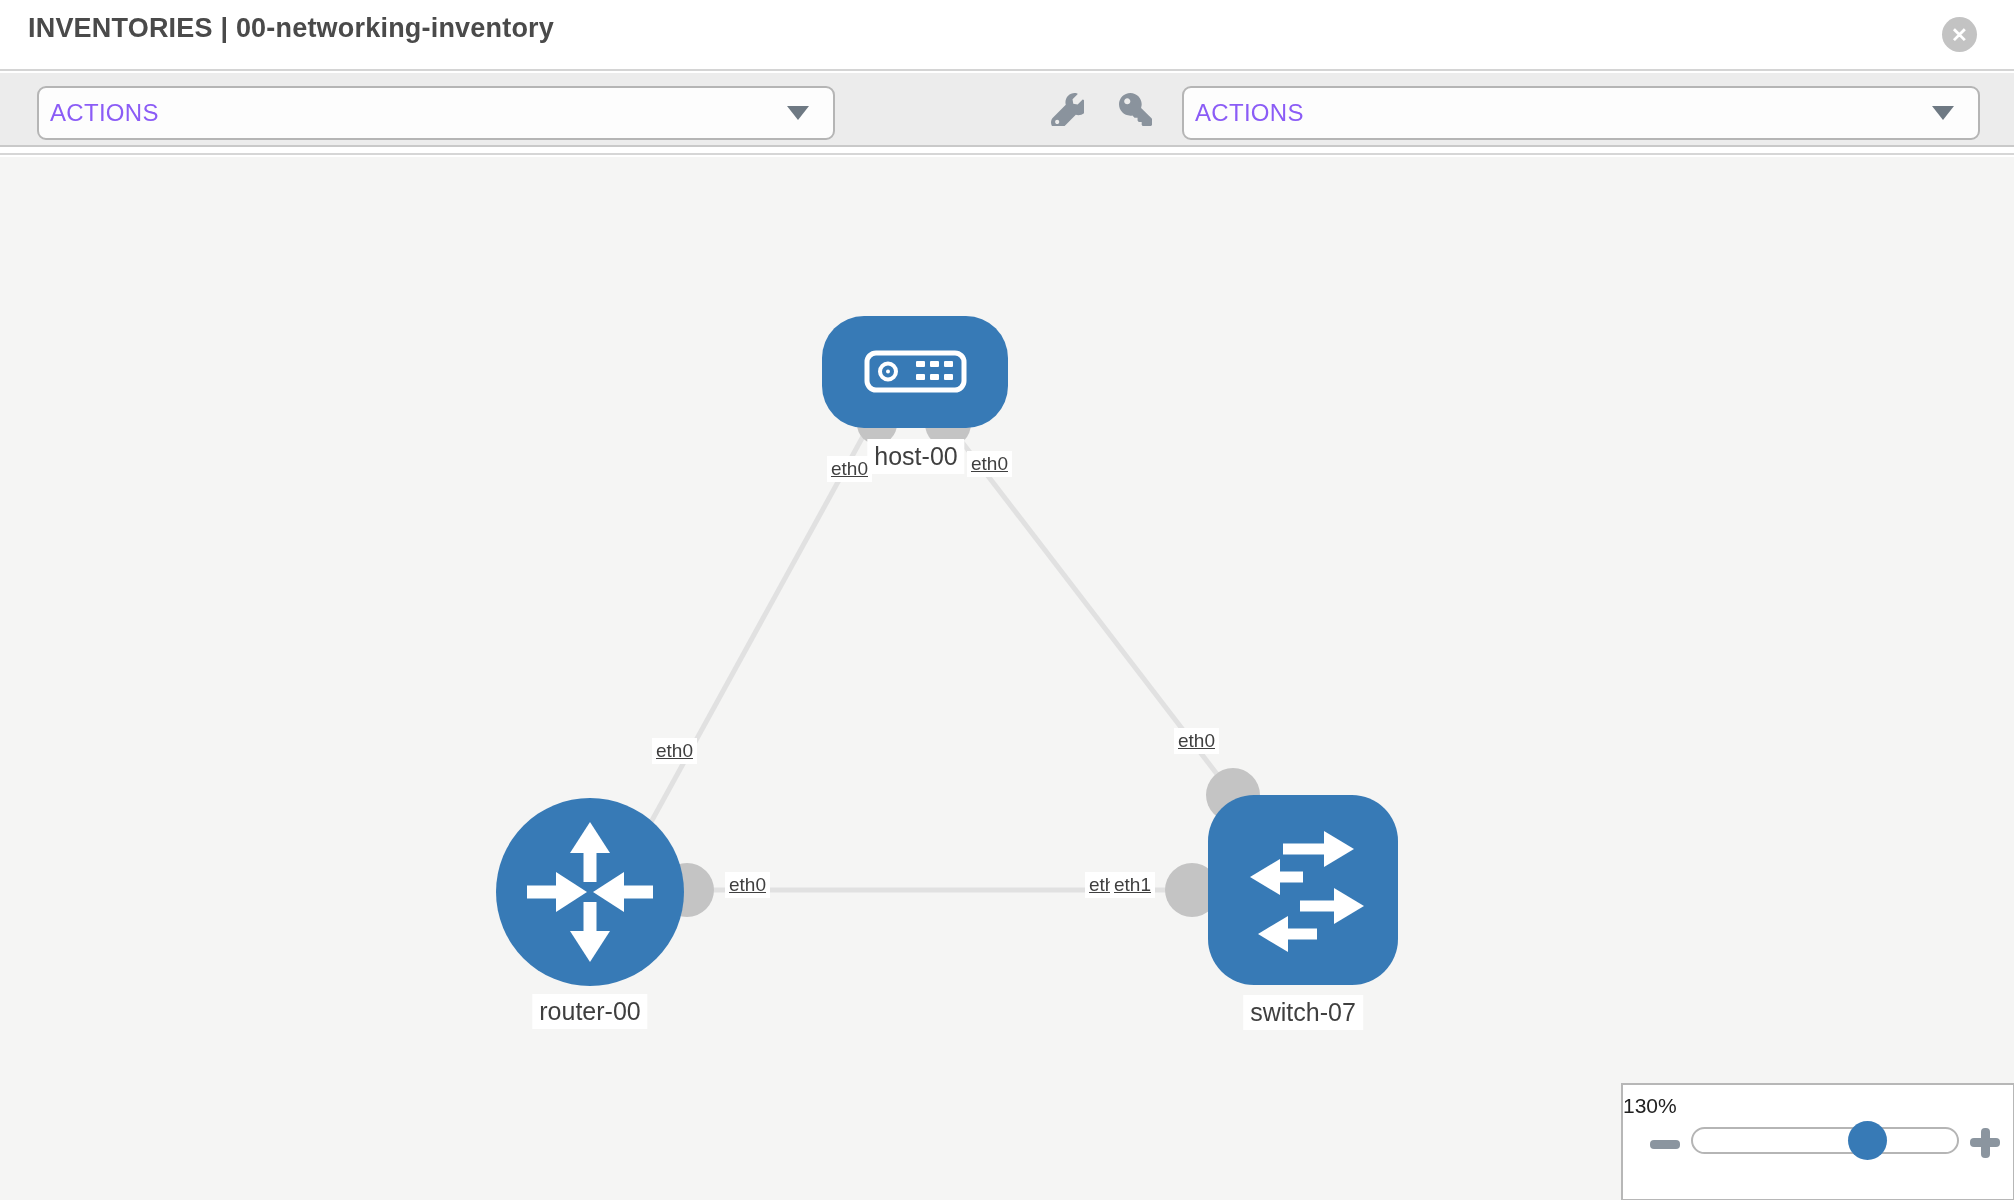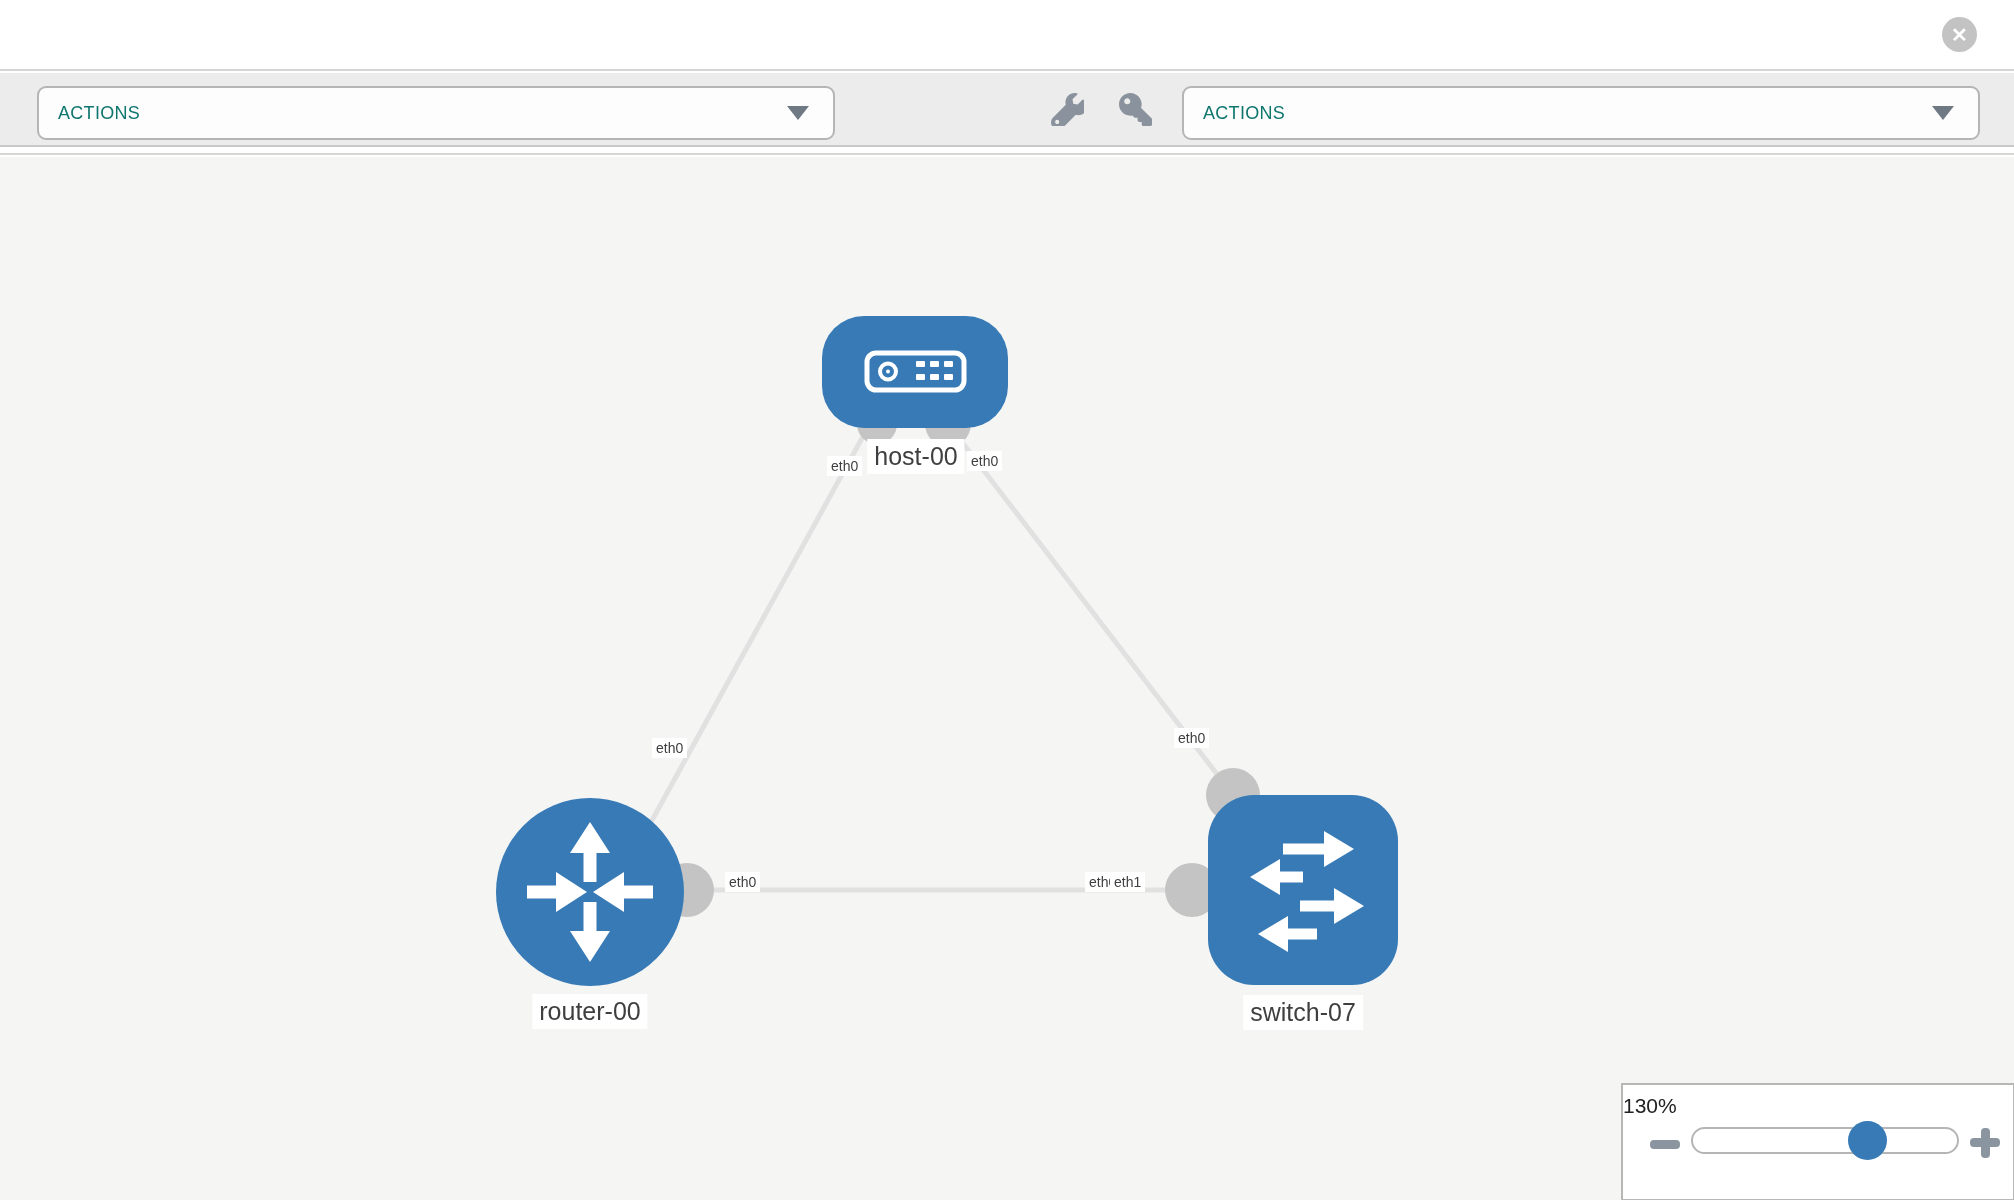--- a/index.html
+++ b/index.html
@@ -20,40 +20,40 @@
   
   .toolbar { position:absolute; left:0; top:73px; width:2014px; height:74px;
              background:#ececec; border-bottom:2px solid #c9c9c9; }
   .toolbar-gap { position:absolute; left:0; top:149px; width:2014px; height:6px;
                  background:#fff; border-bottom:2px solid #d6d6d6; }
   .dropdown { position:absolute; top:13px; height:54px; background:#fdfdfd;
               border:2px solid #b5b5b5; border-radius:9px;
               display:flex; align-items:center; cursor:pointer; }
   .dropdown.actions { left:37px;  width:798px; }
   .dropdown.search  { left:1182px; width:798px; }
-  .dd-label { margin-left:19px; font-size:18px; color:#0f766e; letter-spacing:.3px; }
+  .dd-label { margin-left:11px; font-size:24px; color:#8b5cf6; letter-spacing:.3px; }
   .caret { position:absolute; right:24px; top:50%; transform:translateY(-50%);
            width:0; height:0; border-left:11px solid transparent;
            border-right:11px solid transparent; border-top:14px solid #6e7983; }
   .tool-btn { position:absolute; top:13px; width:46px; height:46px; background:none;
               border:none; cursor:pointer; display:flex; align-items:center; justify-content:center; }
   .tool-btn.wrench { left:1044px; }
   .tool-btn.key    { left:1112px; }
   .tool-icon { width:33px; height:33px; fill:#8a939d; }
 
   
   .canvas { position:absolute; left:0; top:157px; width:2014px; height:1043px; background:#f5f5f4; }
   .topo-svg { position:absolute; left:0; top:0; }
 
   
   .node-label { position:absolute; background:#fff; color:#3f3f3f; font-size:25px;
                 padding:3px 7px; white-space:nowrap; }
   .node-label.center { transform:translateX(-50%);text-align:right; }
-  .eth-label { position:absolute; background:#fff; color:#3f3f3f; font-size:14px;
-               padding:2px 4px; white-space:nowrap; }
+  .eth-label { position:absolute; background:#fff; color:#3f3f3f; font-size:19px;
+               padding:2px 4px; white-space:nowrap;text-decoration:underline; }
   .eth-under { z-index:1; }
   .eth-over  { z-index:2; }
 
   
   .zoom-panel { position:absolute; left:1621px; top:1083px; width:394px; height:118px;
                 background:#fff; border:2px solid #b7b7b7; }
   .zoom-level { position:absolute; left:0; top:9px; width:100%; text-align:left;
                 font-size:21px; color:#222; }
   .zoom-minus { position:absolute; left:22px; top:44px; width:40px; height:30px;
                 cursor:pointer; display:flex; align-items:center; justify-content:center; }
@@ -67,20 +67,21 @@
             background:#8b959f; border-radius:4px; }
   .plus-v { position:absolute; left:13.5px; top:3px; width:9px; height:30px;
             background:#8b959f; border-radius:4px; }
 </style>
 </head>
 <body>
 
 <div class="app">
 
   <div class="header">
+    <div class="page-title">INVENTORIES | 00-networking-inventory</div>
     <div class="close-btn">
       <span class="close-x">✕</span>
     </div>
   </div>
 
   <div class="toolbar">
     <div class="dropdown actions">
       <span class="dd-label">ACTIONS</span>
       <span class="caret"></span>
     </div>

